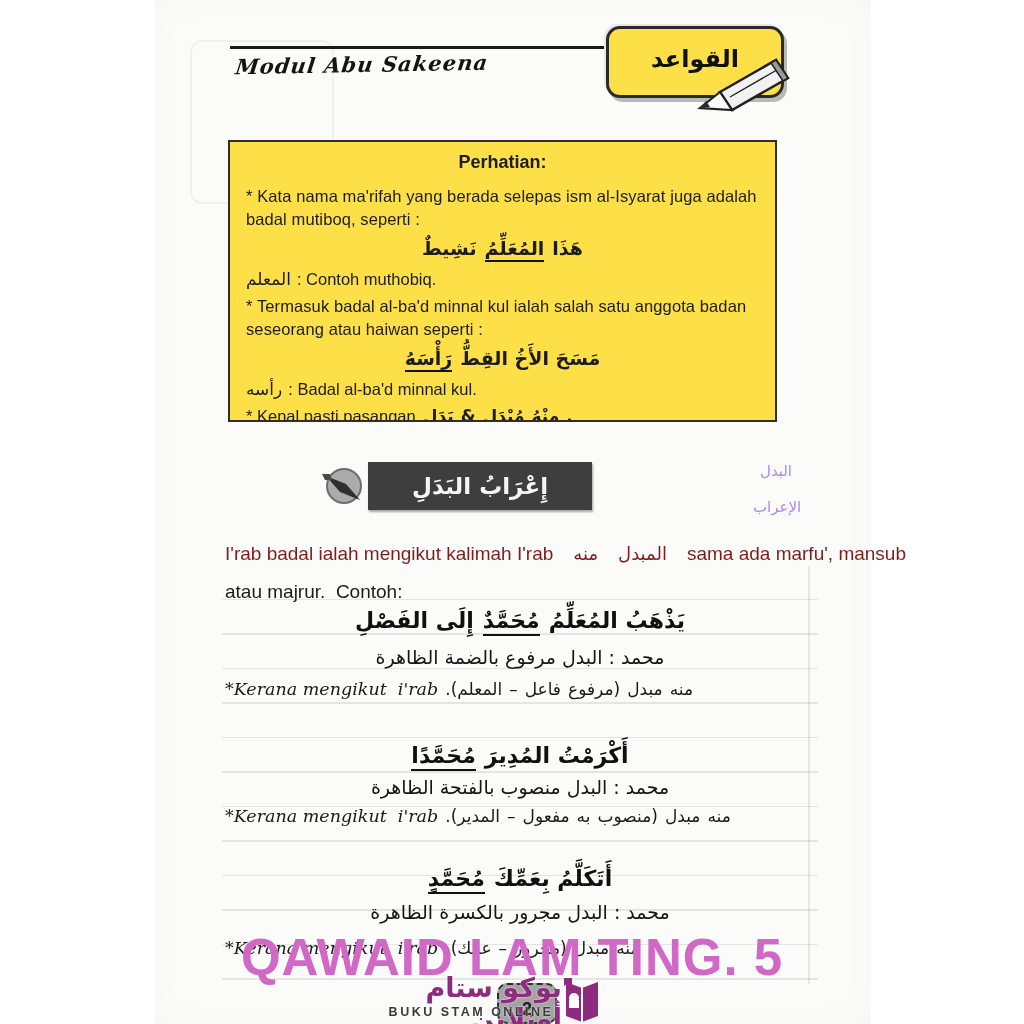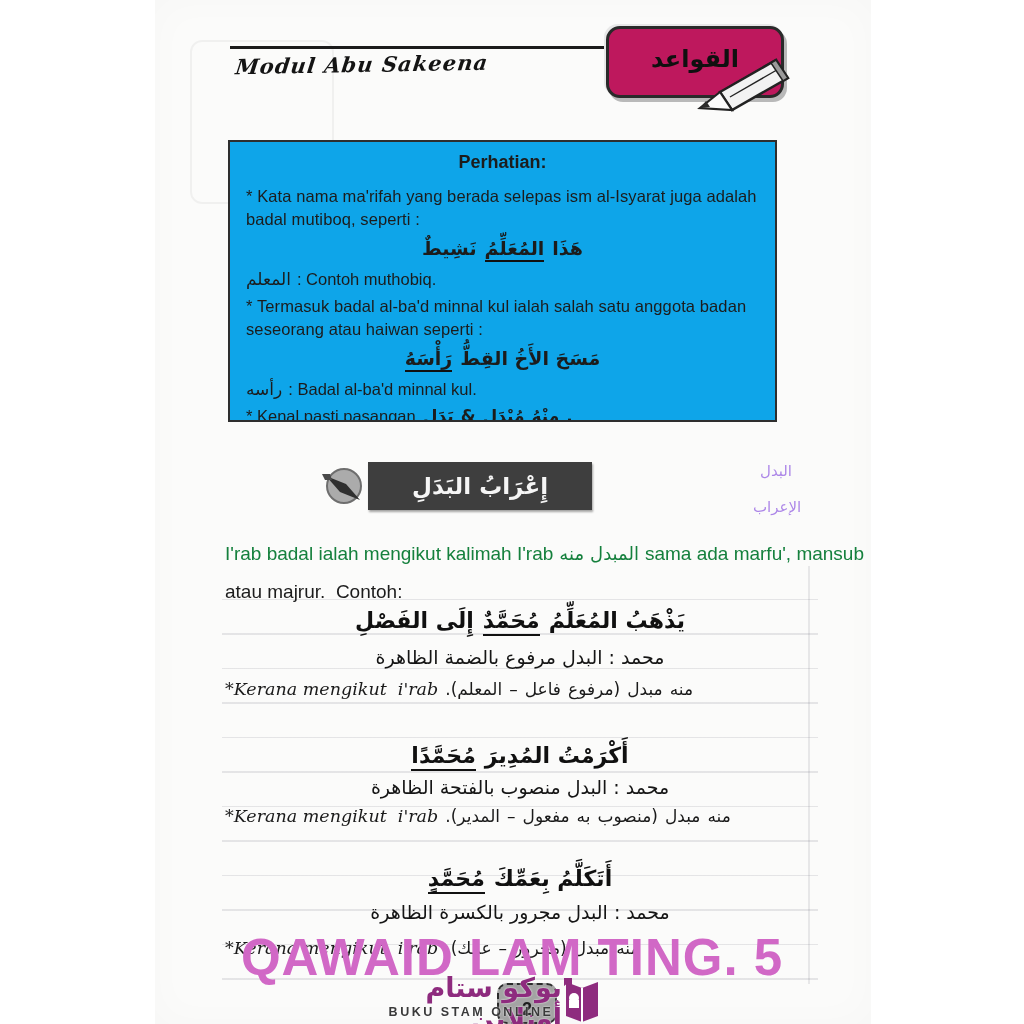--- a/index.html
+++ b/index.html
@@ -5,44 +5,44 @@
   html,body{margin:0;padding:0;background:#ffffff;}
   #canvas{position:relative;width:1024px;height:1024px;background:#ffffff;overflow:hidden;
           font-family:"Liberation Sans",sans-serif;color:#1c1c1c;}
   #page{position:absolute;left:155px;top:0;width:716px;height:1024px;background:#fbfbfa;
         box-shadow:inset 0 0 40px rgba(0,0,0,0.02);}
   
   .hline{position:absolute;left:230px;top:46px;width:382px;height:3px;background:#1b1b1b;}
   .brand{position:absolute;left:236px;top:52px;font-family:"DejaVu Serif",serif;
          font-style:italic;font-weight:bold;font-size:21px;transform:skewX(-8deg) rotate(-1deg);
          letter-spacing:1px;color:#141414;}
-  .badge{position:absolute;left:606px;top:26px;width:172px;height:66px;background:#be185d;
+  .badge{position:absolute;left:606px;top:26px;width:172px;height:66px;background:#fde047;
          border:3px solid #2a2a2a;border-radius:14px;box-shadow:3px 4px 0 #b9b9b9, -2px -2px 0 #e8e8e8;
          display:flex;align-items:center;justify-content:center;}
   .badge .ar{font-family:"DejaVu Sans",sans-serif;font-weight:bold;font-size:24px;color:#101010;margin-top:-6px;}
   .badge-pencil{position:absolute;left:686px;top:52px;width:104px;height:62px;}
   
-  .pbox{position:absolute;left:228px;top:140px;width:549px;height:282px;background:#0ea5e9;
+  .pbox{position:absolute;left:228px;top:140px;width:549px;height:282px;background:#fde047;
         border:2.5px solid #2e2e2e;box-sizing:border-box;padding:10px 16px 8px 16px;overflow:hidden;}
   .pbox .ptitle{text-align:center;font-weight:bold;font-size:18px;margin-bottom:12px;}
   .pbox p{margin:0 0 2px 0;font-size:16.5px;line-height:1.42;letter-spacing:.1px;}
   .ar-center{display:flex;justify-content:center;align-items:baseline;direction:rtl;gap:8px;
              font-family:"DejaVu Sans",sans-serif;font-weight:bold;font-size:19px;margin:5px 0 7px 0;}
   .ar-center .u{border-bottom:2px solid #111;padding-bottom:1px;}
   .plabel{display:flex;align-items:baseline;gap:6px;font-size:16.5px;margin:4px 0 6px 0;}
   .plabel .ar{font-family:"DejaVu Sans",sans-serif;font-size:17px;text-align:center;}
   .tokline{display:flex;align-items:baseline;gap:7px;font-size:16.5px;margin-top:7px;}
   .tokline .ar{font-family:"DejaVu Sans",sans-serif;font-weight:bold;font-size:17px;direction:ltr;unicode-bidi:isolate;}
   
   .banner{position:absolute;left:368px;top:462px;width:224px;height:48px;background:#3e3e3e;
           display:flex;align-items:center;justify-content:center;box-shadow:1px 2px 2px rgba(0,0,0,.35);}
   .banner .ar{font-family:"DejaVu Sans",sans-serif;font-weight:bold;font-size:23px;color:#f5f5f5;}
   .banner-icon{position:absolute;left:320px;top:462px;width:46px;height:46px;}
   
-  .intro1{position:absolute;left:225px;top:543px;display:flex;align-items:baseline;gap:6px;font-size:19px;color:#15803d;}
+  .intro1{position:absolute;left:225px;top:543px;display:flex;align-items:baseline;gap:20px;font-size:19px;color:#7f1d1d;}
   .intro1 .ar, .reason .ar{font-family:"DejaVu Sans",sans-serif;font-size:18px;direction:ltr;unicode-bidi:isolate;}
   .intro2{position:absolute;left:225px;top:581px;font-size:19px;white-space:pre;}
   
   .ex-ar{position:absolute;left:225px;width:590px;display:flex;justify-content:center;align-items:baseline;
          direction:rtl;gap:9px;font-family:"DejaVu Sans",sans-serif;font-weight:bold;font-size:22px;color:#101010;}
   .ex-ar .u{border-bottom:2px solid #111;padding-bottom:1px;}
   .ex-expl{position:absolute;left:225px;width:590px;text-align:center;direction:rtl;
            font-family:"DejaVu Sans",sans-serif;font-size:19px;color:#151515;}
   .reason{position:absolute;left:225px;display:flex;align-items:flex-end;gap:7px;
           font-family:"DejaVu Serif",serif;font-style:italic;font-size:17.5px;color:#1a1a1a;}

